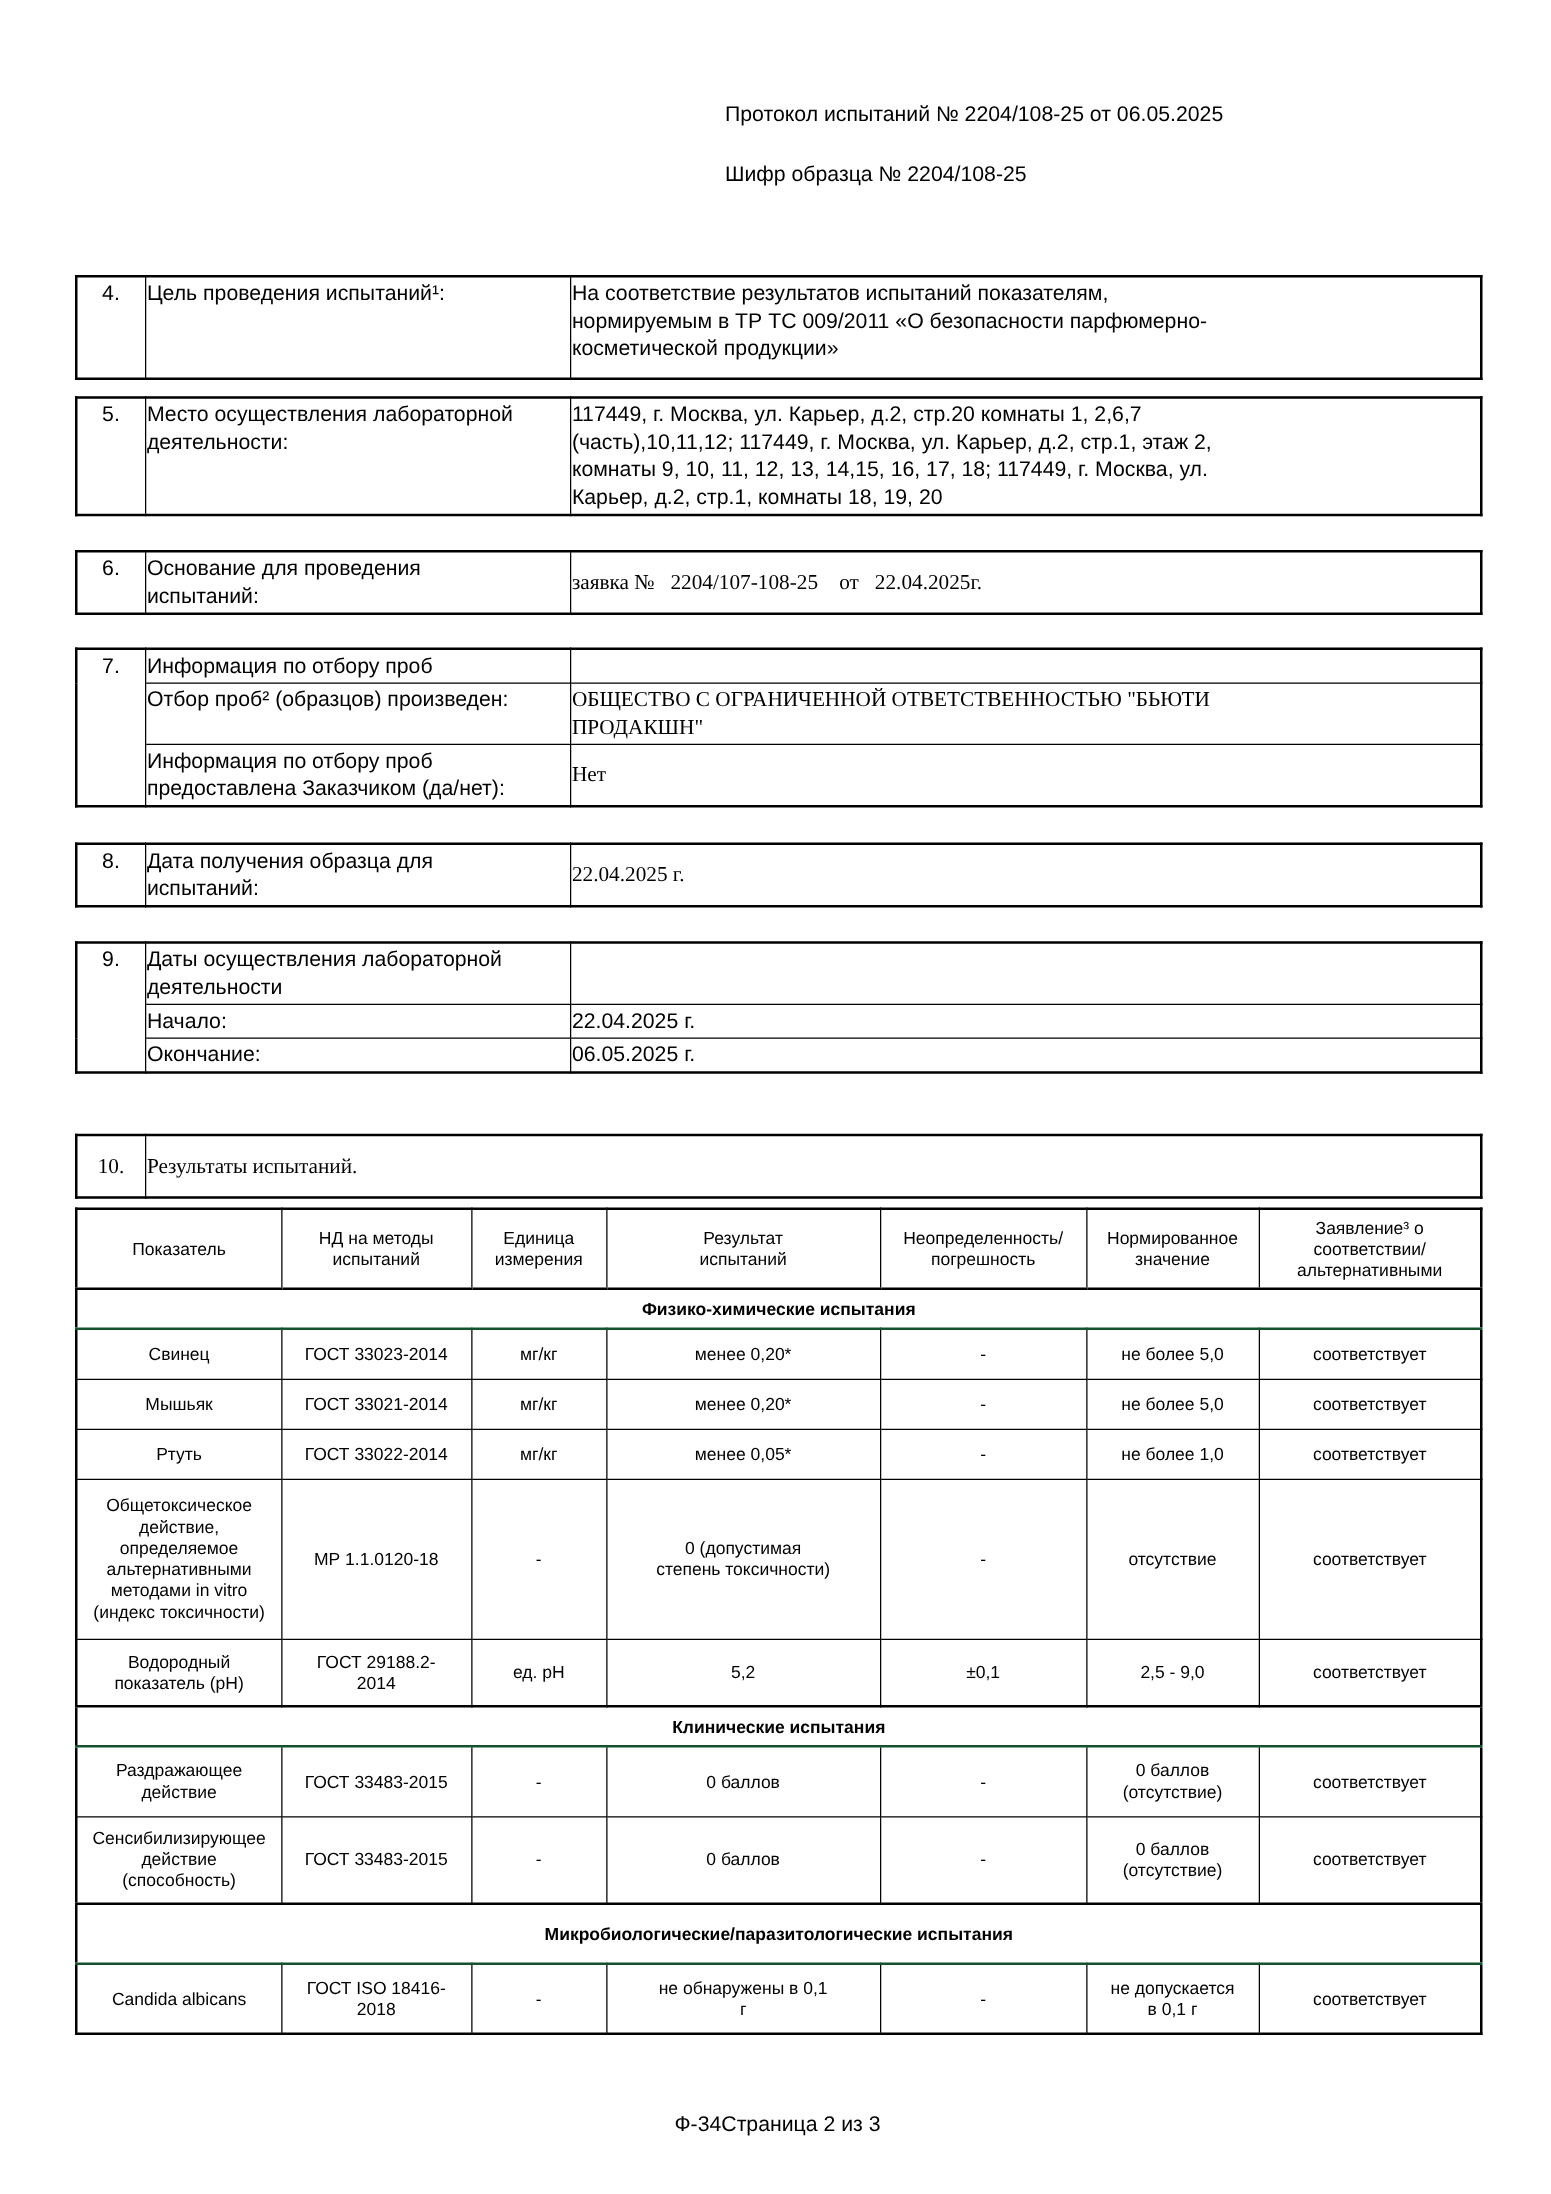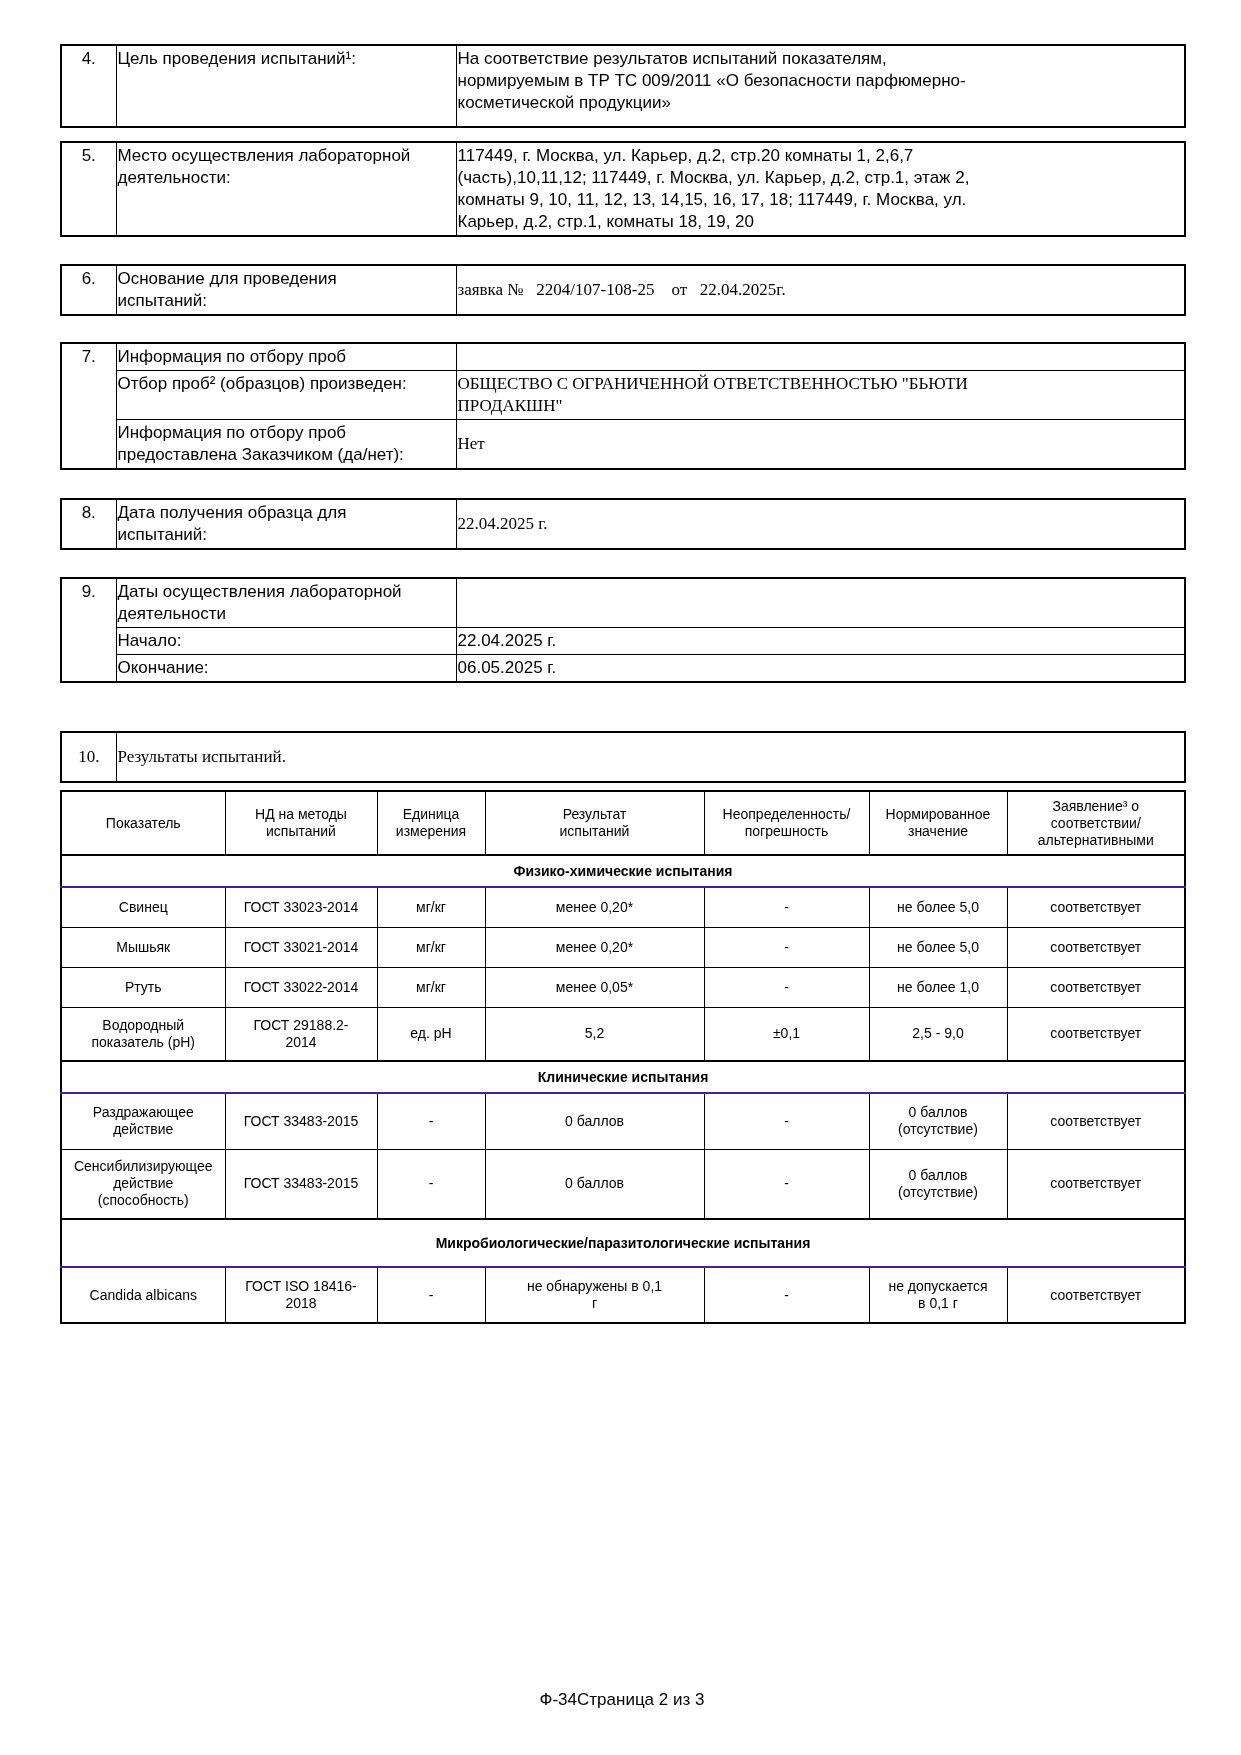--- a/index.html
+++ b/index.html
@@ -41,38 +41,42 @@
     white-space: pre-line;
     line-height: 17px;
     padding: 2px 4px;
     font-weight: normal;
     overflow: hidden;
   }
   .results-table thead th { border-bottom: 2px solid #000; }
   .results-table tr.section td {
     font-weight: bold;
     border-top: 2px solid #000;
-    border-bottom: 2px solid #4c1d95;
+    border-bottom: 2px solid #14532d;
   }
   .doc-footer {
     position: absolute;
     top: 1690px;
     left: 60px;
     width: 1124px;
     display: flex;
     justify-content: center;
     font-size: 17px;
   }
 </style>
 </head>
 <body>
 
 <div class="page">
   <div class="content">
 
+    <div class="doc-header">
+      <div>Протокол испытаний № 2204/108-25 от 06.05.2025</div>
+      <div>Шифр образца № 2204/108-25</div>
+    </div>
 
     <table class="info-table" style="margin-top:44px">
       <colgroup>
           <col style="width:55px">
           <col style="width:340px">
           <col style="width:729px">
         </colgroup>
       <tbody>
         <tr style="height:82px">
           <td class="num">4.</td>
@@ -249,20 +253,35 @@
         </tr>
         <tr style="height:40px">
           <td>Ртуть</td>
           <td>ГОСТ 33022-2014</td>
           <td>мг/кг</td>
           <td>менее 0,05*</td>
           <td>-</td>
           <td>не более 1,0</td>
           <td>соответствует</td>
         </tr>
+        <tr style="height:128px">
+          <td>Общетоксическое
+действие,
+определяемое
+альтернативными
+методами in vitro
+(индекс токсичности)</td>
+          <td>МР 1.1.0120-18</td>
+          <td>-</td>
+          <td>0 (допустимая
+степень токсичности)</td>
+          <td>-</td>
+          <td>отсутствие</td>
+          <td>соответствует</td>
+        </tr>
         <tr style="height:54px">
           <td>Водородный
 показатель (pH)</td>
           <td>ГОСТ 29188.2-
 2014</td>
           <td>ед. pH</td>
           <td>5,2</td>
           <td>±0,1</td>
           <td>2,5 - 9,0</td>
           <td>соответствует</td>

